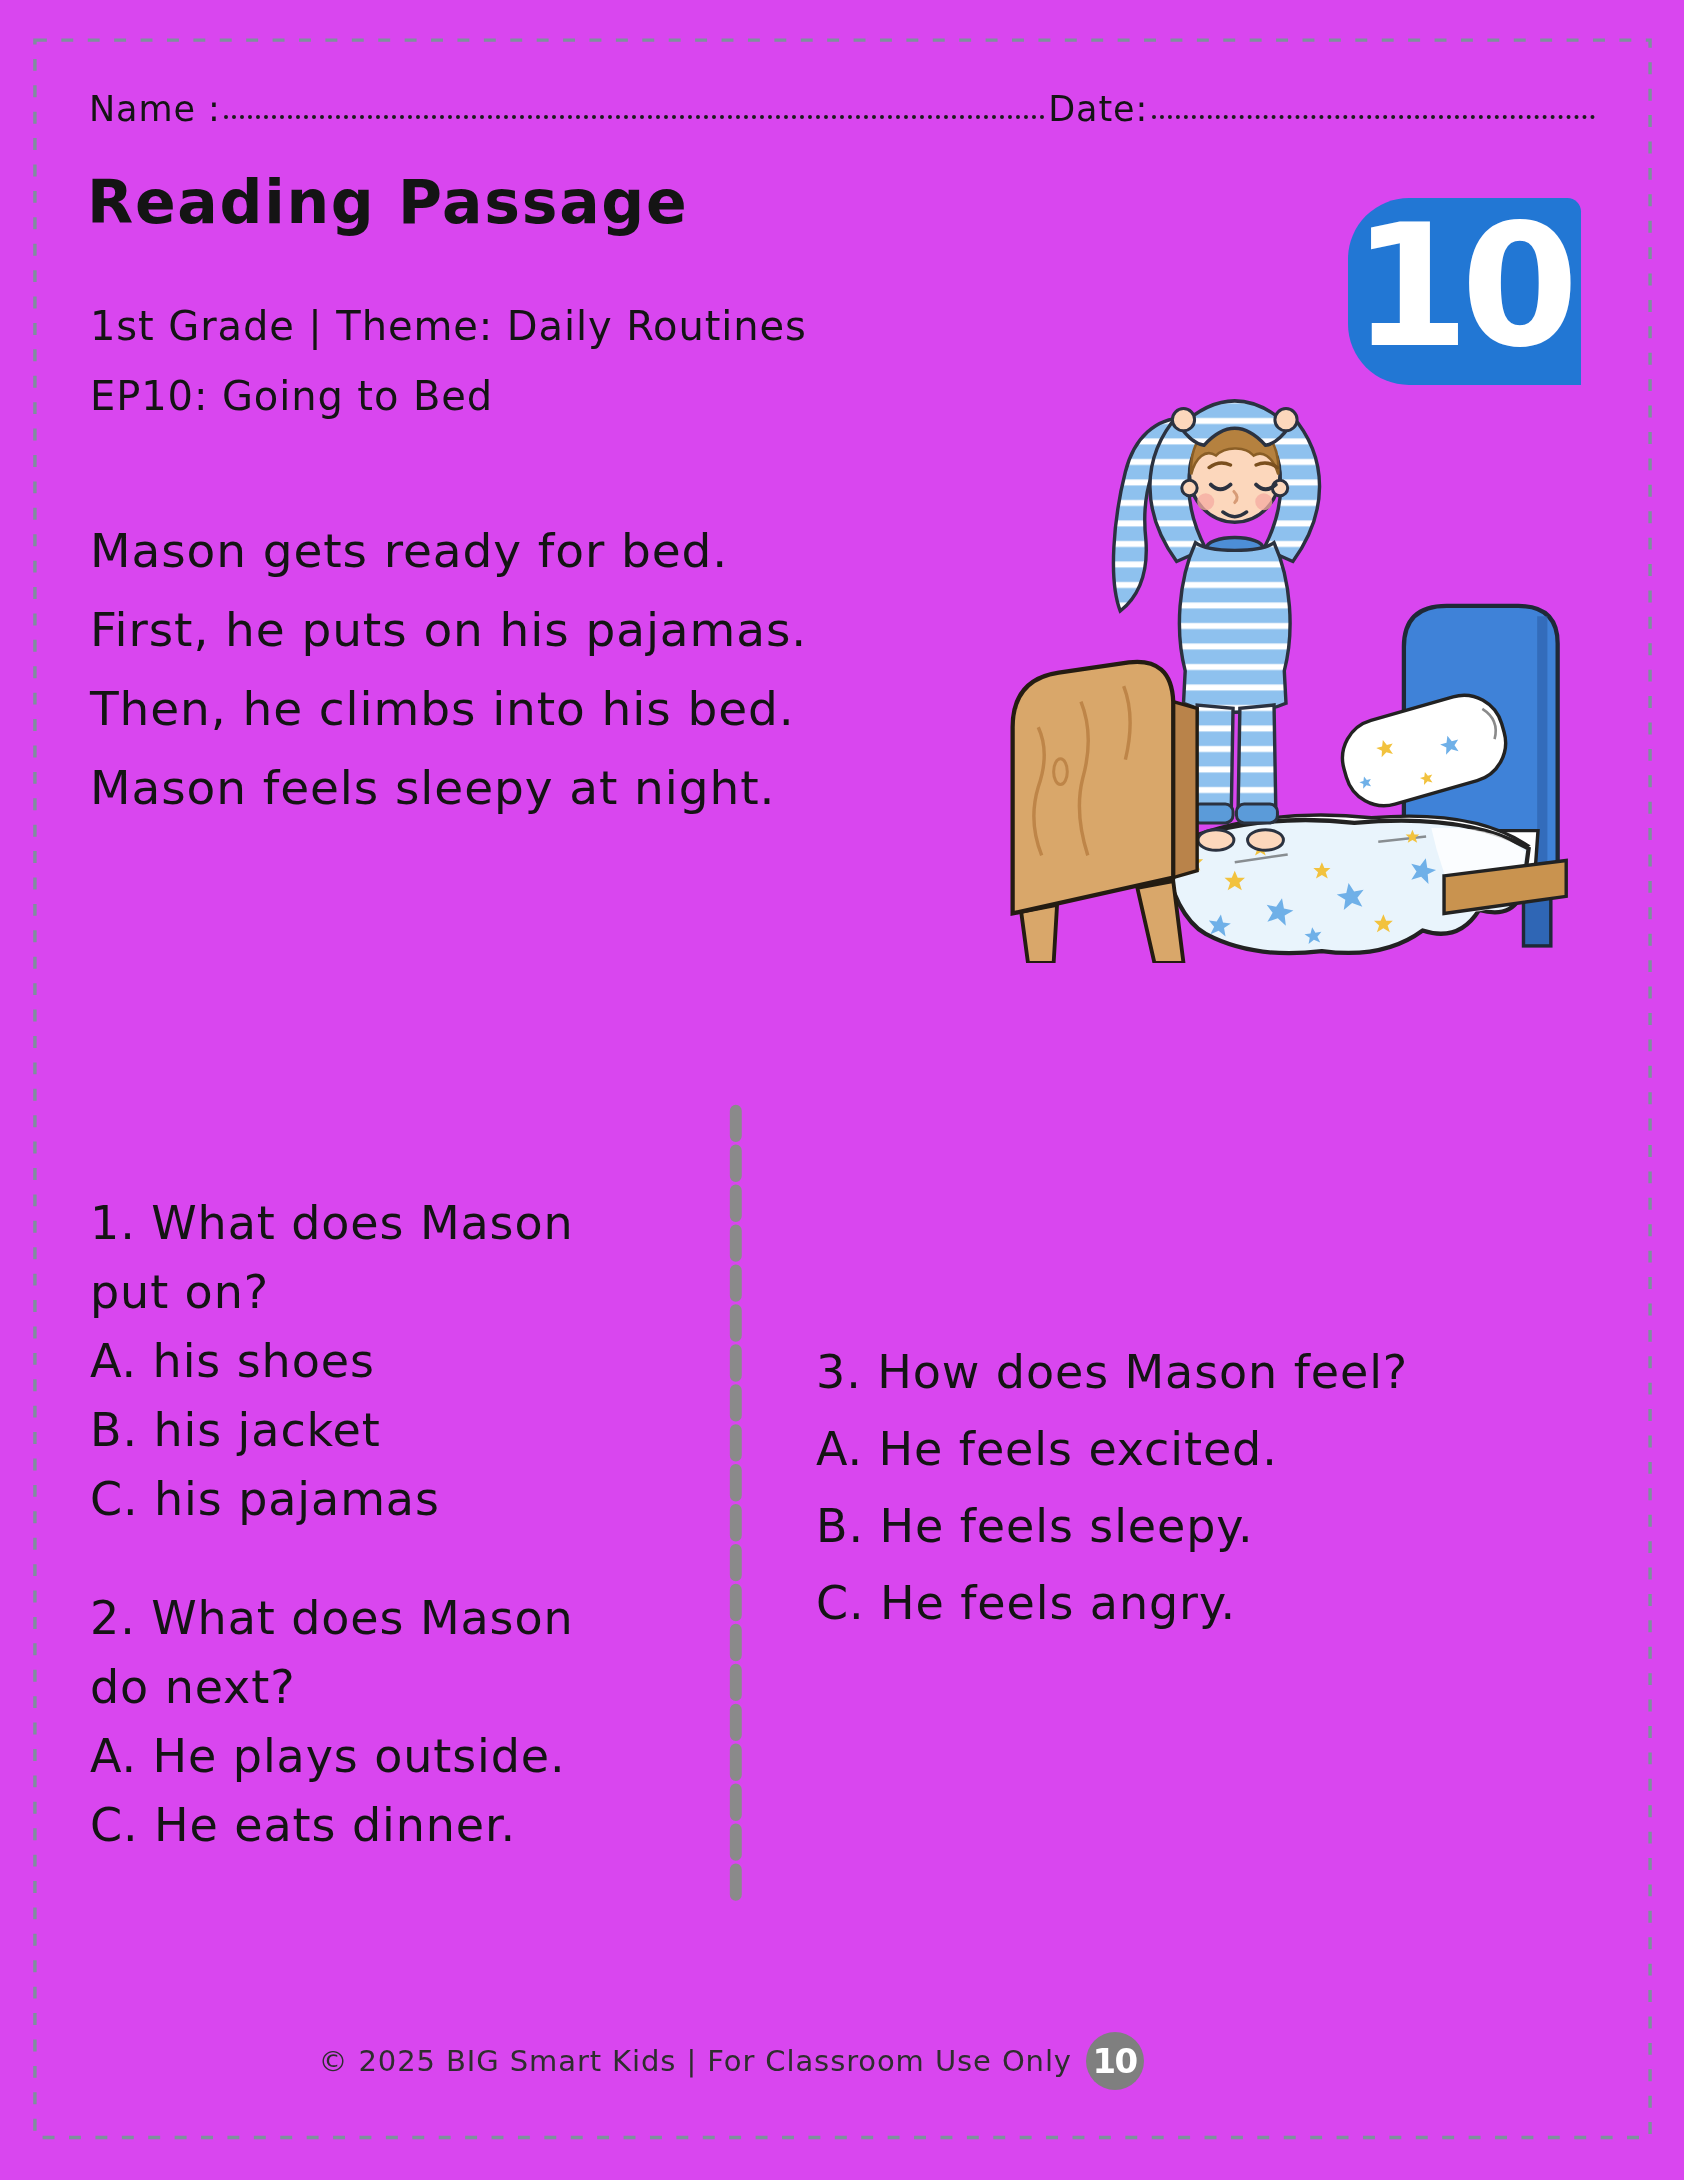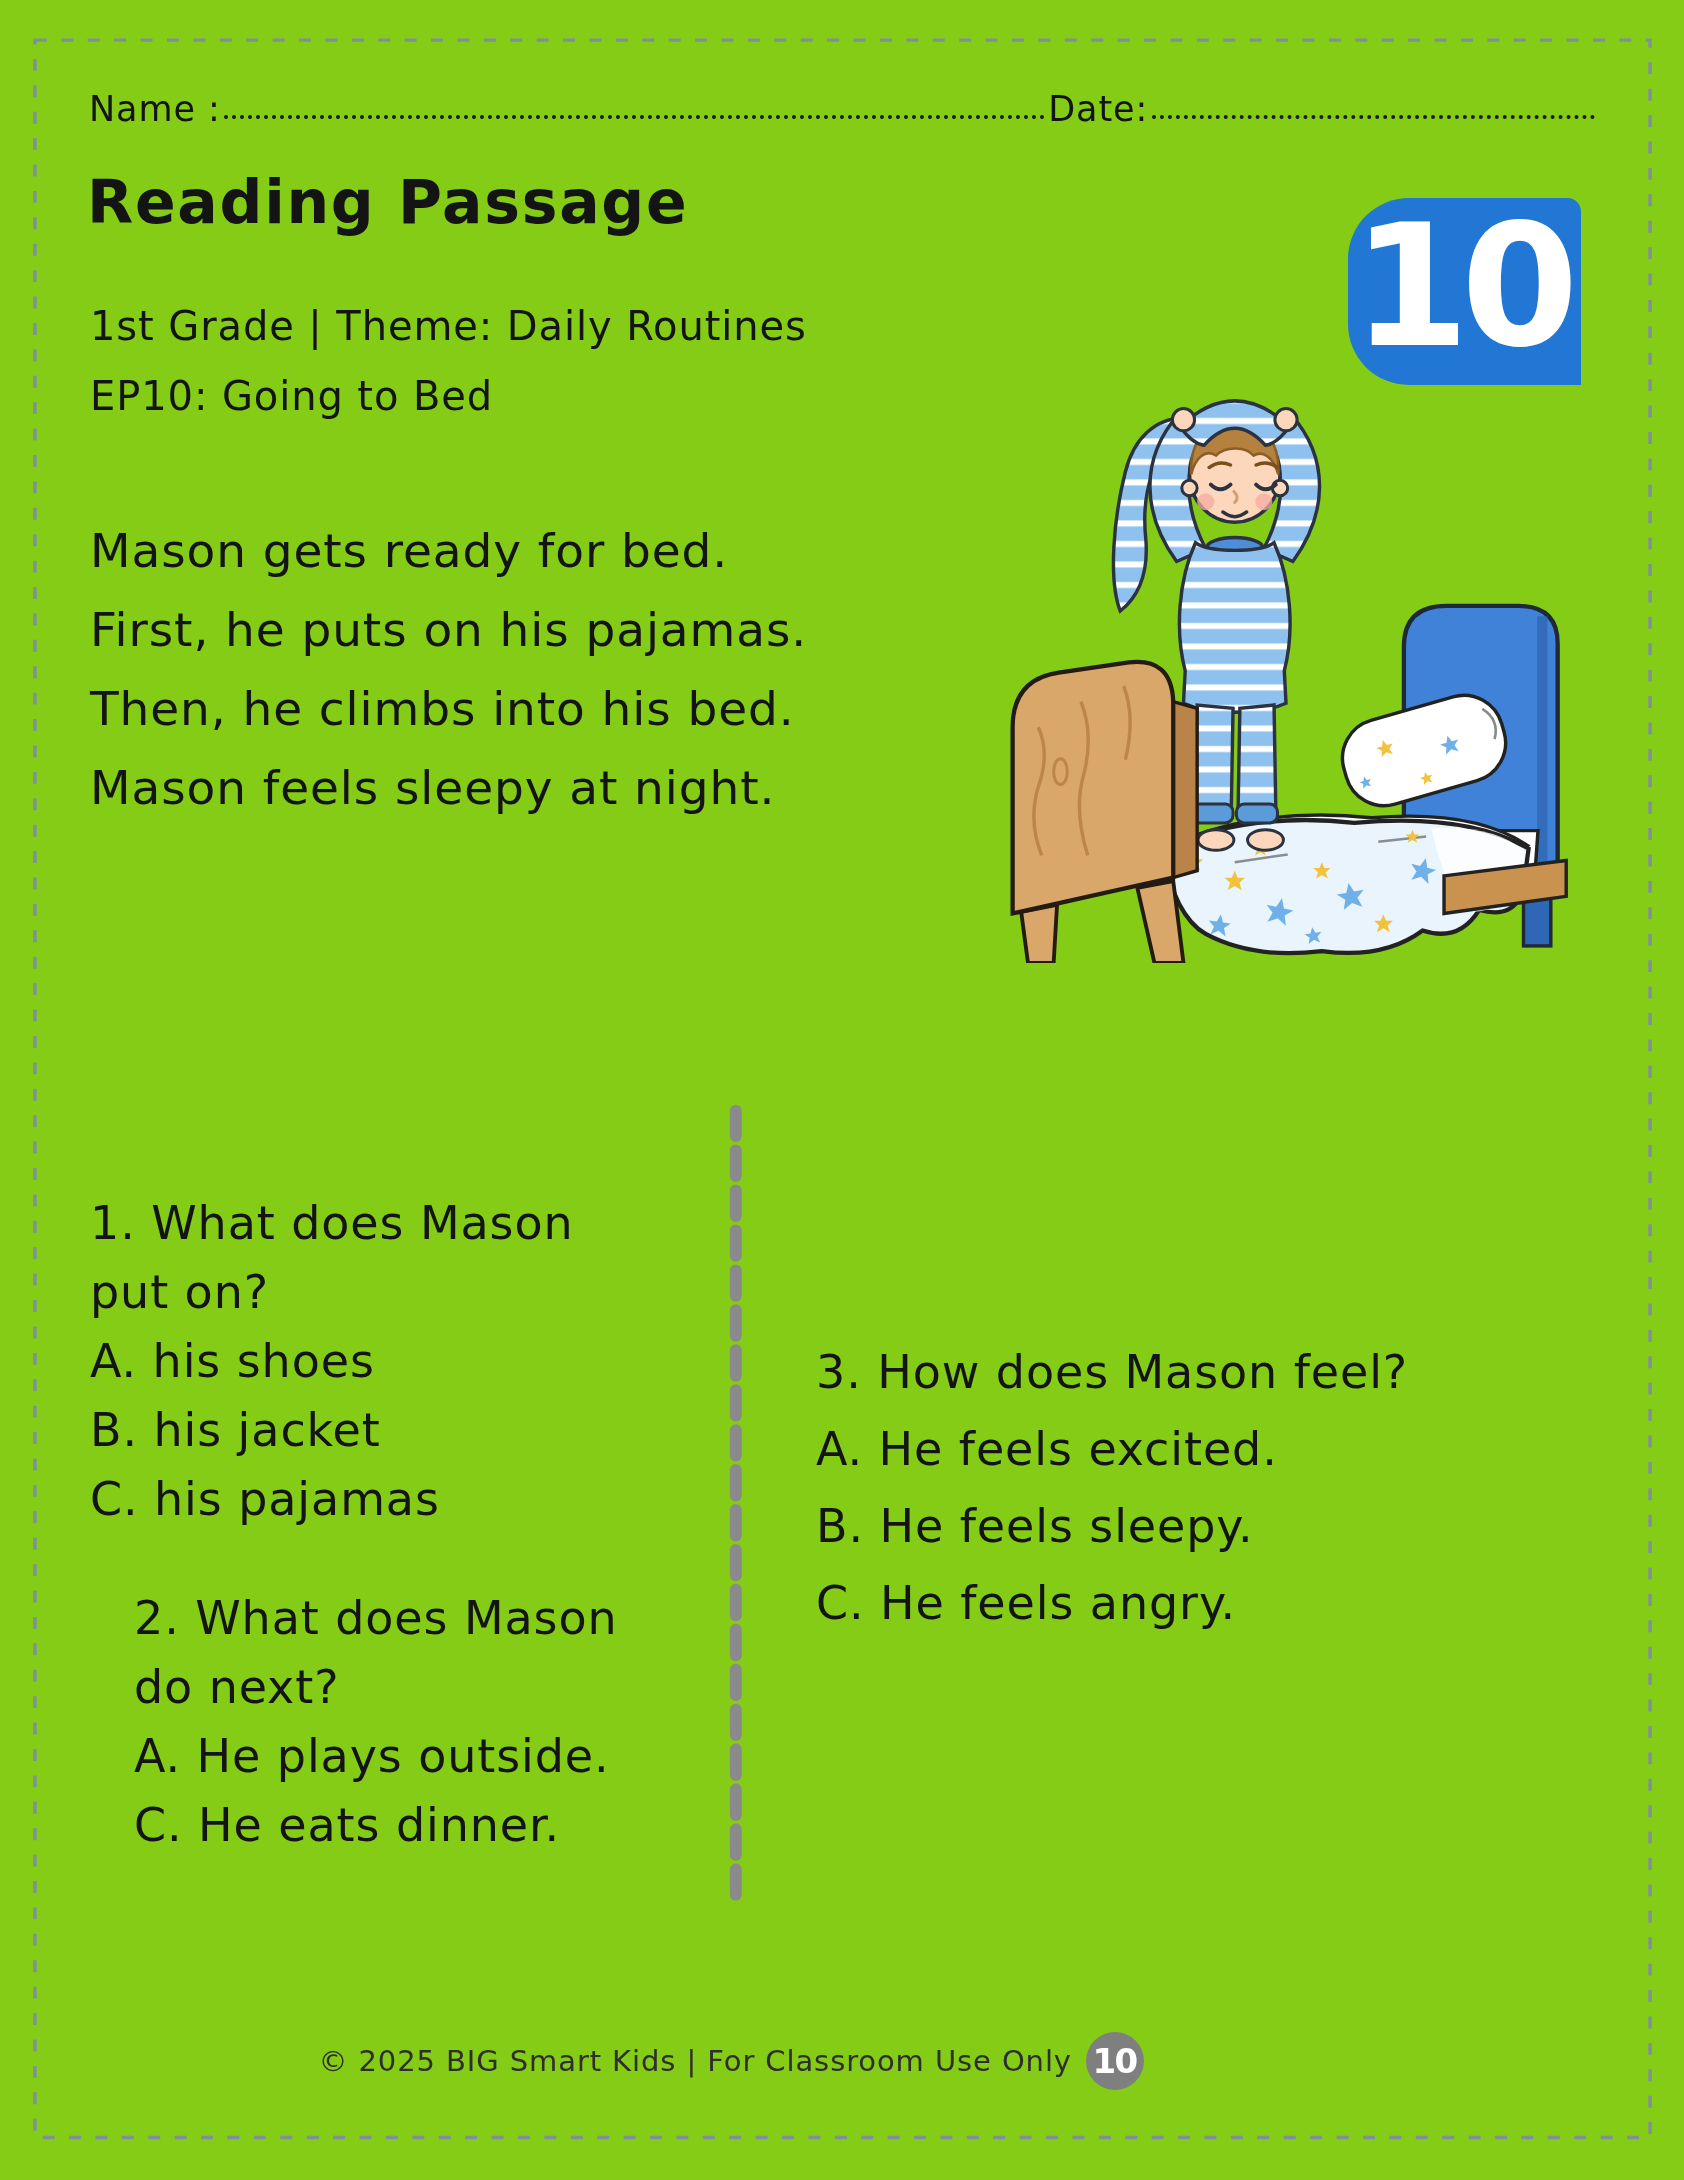--- a/index.html
+++ b/index.html
@@ -1,17 +1,17 @@
 <!DOCTYPE html>
 <html style="font-size:13.6px"><head>
 <meta charset="utf-8">
 <style>
   html,body{margin:0;padding:0;background:#ffffff;}
   .page{
-    position:relative; width:1685px; height:2181px; background:#84cc16;
+    position:relative; width:1685px; height:2181px; background:#d946ef;
     font-family:"DejaVu Sans", sans-serif; color:#141414; overflow:hidden;
   }
   .border-svg{position:absolute; left:0; top:0;}
   
   .name-row{
     position:absolute; left:89px; top:89px; width:1509px;
     display:flex; align-items:flex-end; font-size:35px; letter-spacing:0.9px;
   }
   .name-row .lbl{white-space:nowrap; padding-bottom:1.7px;}
   .dotfill{border-bottom:4.3px dotted #1b1b1b; height:0; margin:0 3.4px 12px 3.4px;}
@@ -36,21 +36,21 @@
   }
   
   .passage{position:absolute; left:90px; top:511px; width:869px; font-size:47px; line-height:79px; letter-spacing:0.9px;}
   
   .illus{position:absolute; left:971px; top:365px; width:630px; height:598px;}
   
   .q-heading{position:absolute; left:85px; top:1080px; font-size:58px; font-weight:bold; letter-spacing:0.9px;}
   .qblock{position:absolute; font-size:46px; line-height:69px; letter-spacing:0.9px;}
   .qblock .opt{white-space:nowrap;}
   .q1{left:90px; top:1189px; width:596px;}
-  .q2{left:90px; top:1584px; width:596px;margin-left:44px;}
+  .q2{left:90px; top:1584px; width:596px;}
   .q3{left:816px; top:1334px; width:801px; line-height:77px;}
   .divider{position:absolute; left:729px; top:1101px;}
   
   .footer{
     position:absolute; left:0; top:2032px; width:1462px;
     display:flex; align-items:center; justify-content:center; gap:13.6px;text-align:center;
   }
   .footer .copy{font-size:29px; color:#2e2e2e; letter-spacing:0.9px;}
   .page-circle{
     width:58px; height:58px; border-radius:50%; background:#7f7f7f; flex:0 0 auto;

